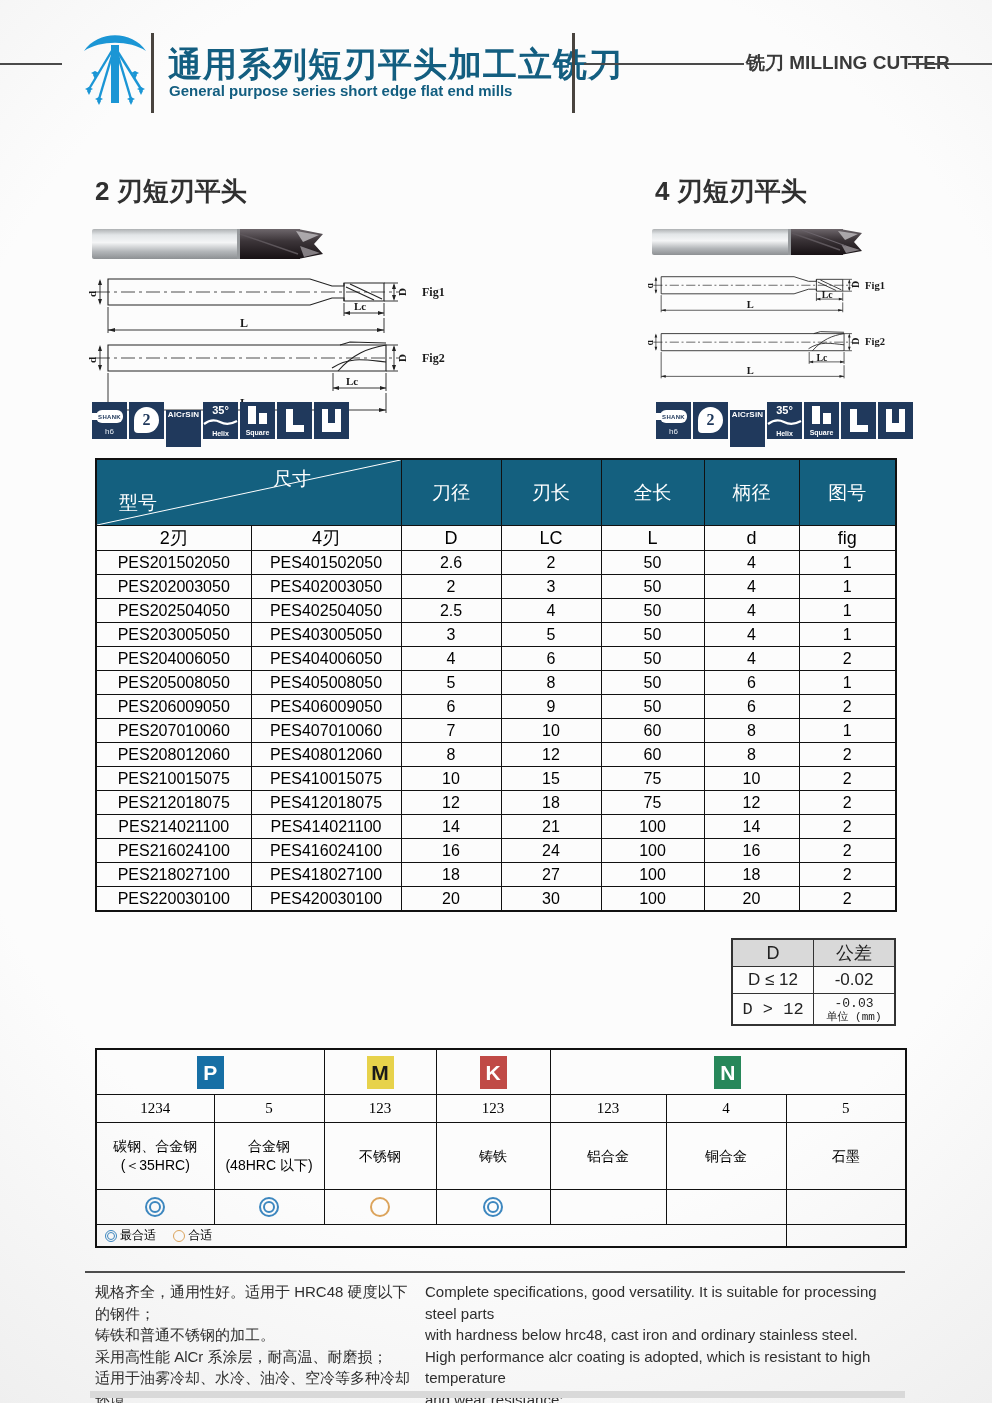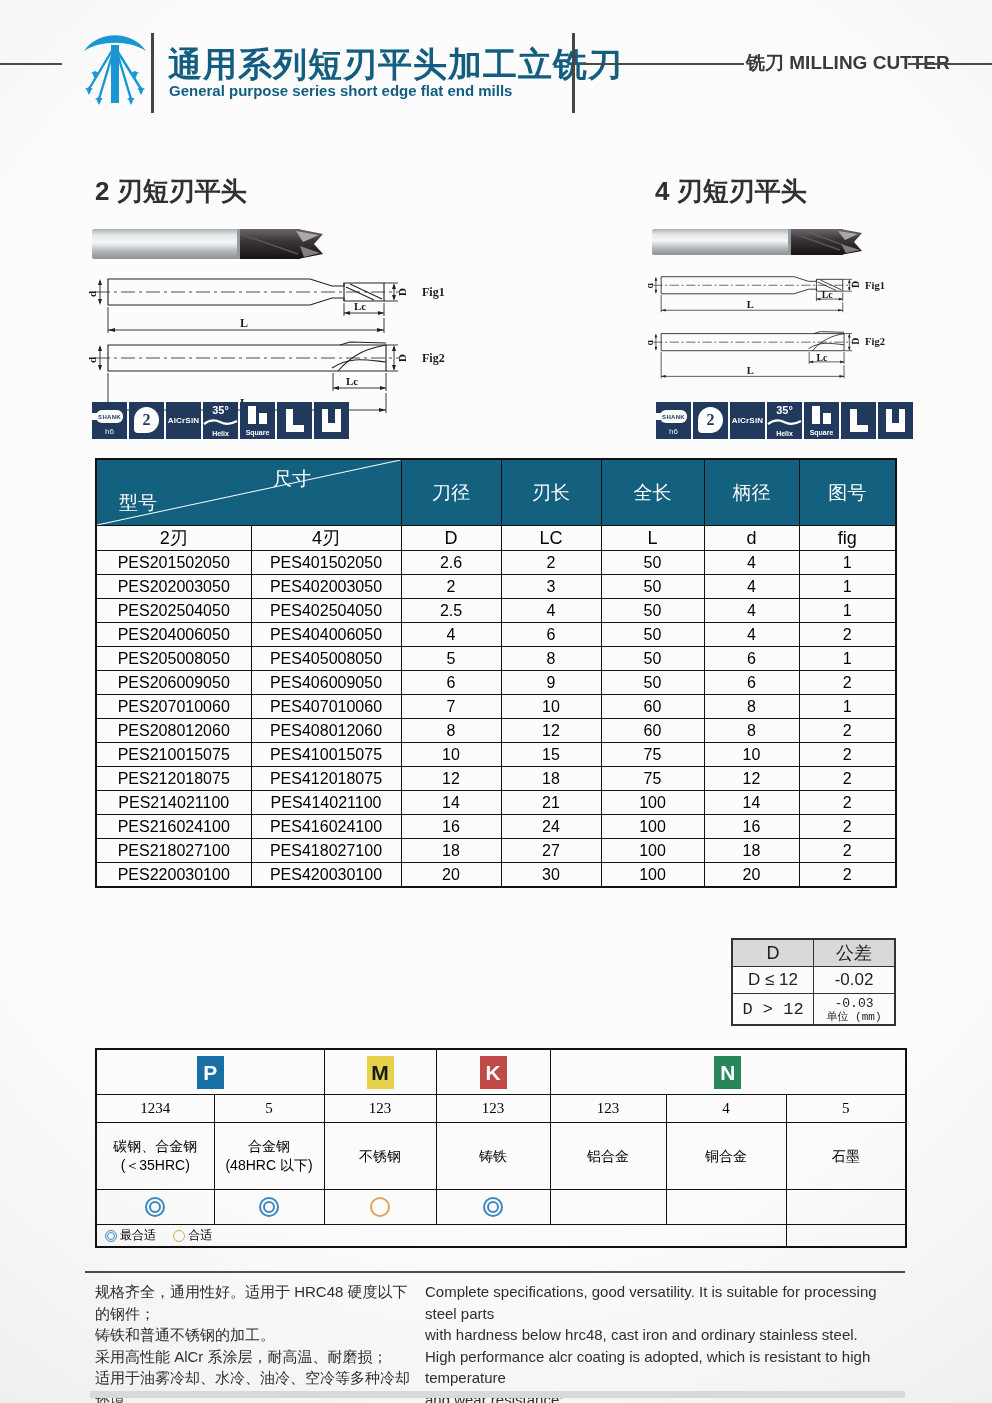--- a/index.html
+++ b/index.html
@@ -21,21 +21,21 @@
   .badge-row{position:absolute;display:flex;gap:2px;}
   .badge{width:35px;height:37px;background:#20395c;position:relative;color:#fff;overflow:hidden;flex:0 0 auto;}
   .badge-shank .shank-pill{position:absolute;left:4px;top:8px;width:27px;height:13px;background:#fff;border-radius:6px;
      display:flex;align-items:center;justify-content:center;}
   .badge-shank .shank-pill span{font-size:6px;color:#20395c;font-weight:bold;letter-spacing:.3px;}
   .badge-shank .shank-h6{position:absolute;left:0;right:0;bottom:3px;text-align:center;font-size:8px;color:#e8eef5;}
   .badge-shank:before{content:"";position:absolute;left:0;top:11px;width:6px;height:7px;background:#fff;}
   .badge-flute-count .flute-circle{position:absolute;left:5px;top:5px;width:25px;height:26px;background:#fff;
      border-radius:50% 50% 50% 4px;display:flex;align-items:center;justify-content:center;}
   .badge-flute-count .flute-circle span{font-size:16px;font-weight:bold;color:#20395c;font-family:"Liberation Serif",serif;}
-  .badge-coating{display:flex;align-items:center;justify-content:center;}
+  .badge-coating{display:flex;justify-content:center;margin-top:8px;}
   .badge-coating .coat{font-size:8px;font-weight:bold;letter-spacing:.2px;}
   .badge-helix .hx-angle{position:absolute;top:2px;left:0;right:0;text-align:center;font-size:11px;font-weight:bold;}
   .badge-helix .hx-wave{position:absolute;top:16px;left:0;width:35px;height:8px;}
   .badge-helix .hx-word{position:absolute;bottom:2px;left:0;right:0;text-align:center;font-size:7px;font-weight:bold;}
   .badge-square .sq-icon{position:absolute;top:2px;left:0;width:35px;height:22px;}
   .badge-square .sq-word{position:absolute;bottom:3px;left:0;right:0;text-align:center;font-size:7px;font-weight:bold;}
   .badge svg{display:block;width:100%;height:100%;}
   .badge-square svg,.badge-helix svg{height:auto;}
 
   
@@ -468,20 +468,29 @@
           <td>3</td>
           <td>50</td>
           <td>4</td>
           <td>1</td>
         </tr>
         <tr>
           <td>PES202504050</td>
           <td>PES402504050</td>
           <td>2.5</td>
           <td>4</td>
+          <td>50</td>
+          <td>4</td>
+          <td>1</td>
+        </tr>
+        <tr>
+          <td>PES203005050</td>
+          <td>PES403005050</td>
+          <td>3</td>
+          <td>5</td>
           <td>50</td>
           <td>4</td>
           <td>1</td>
         </tr>
         <tr>
           <td>PES204006050</td>
           <td>PES404006050</td>
           <td>4</td>
           <td>6</td>
           <td>50</td>

